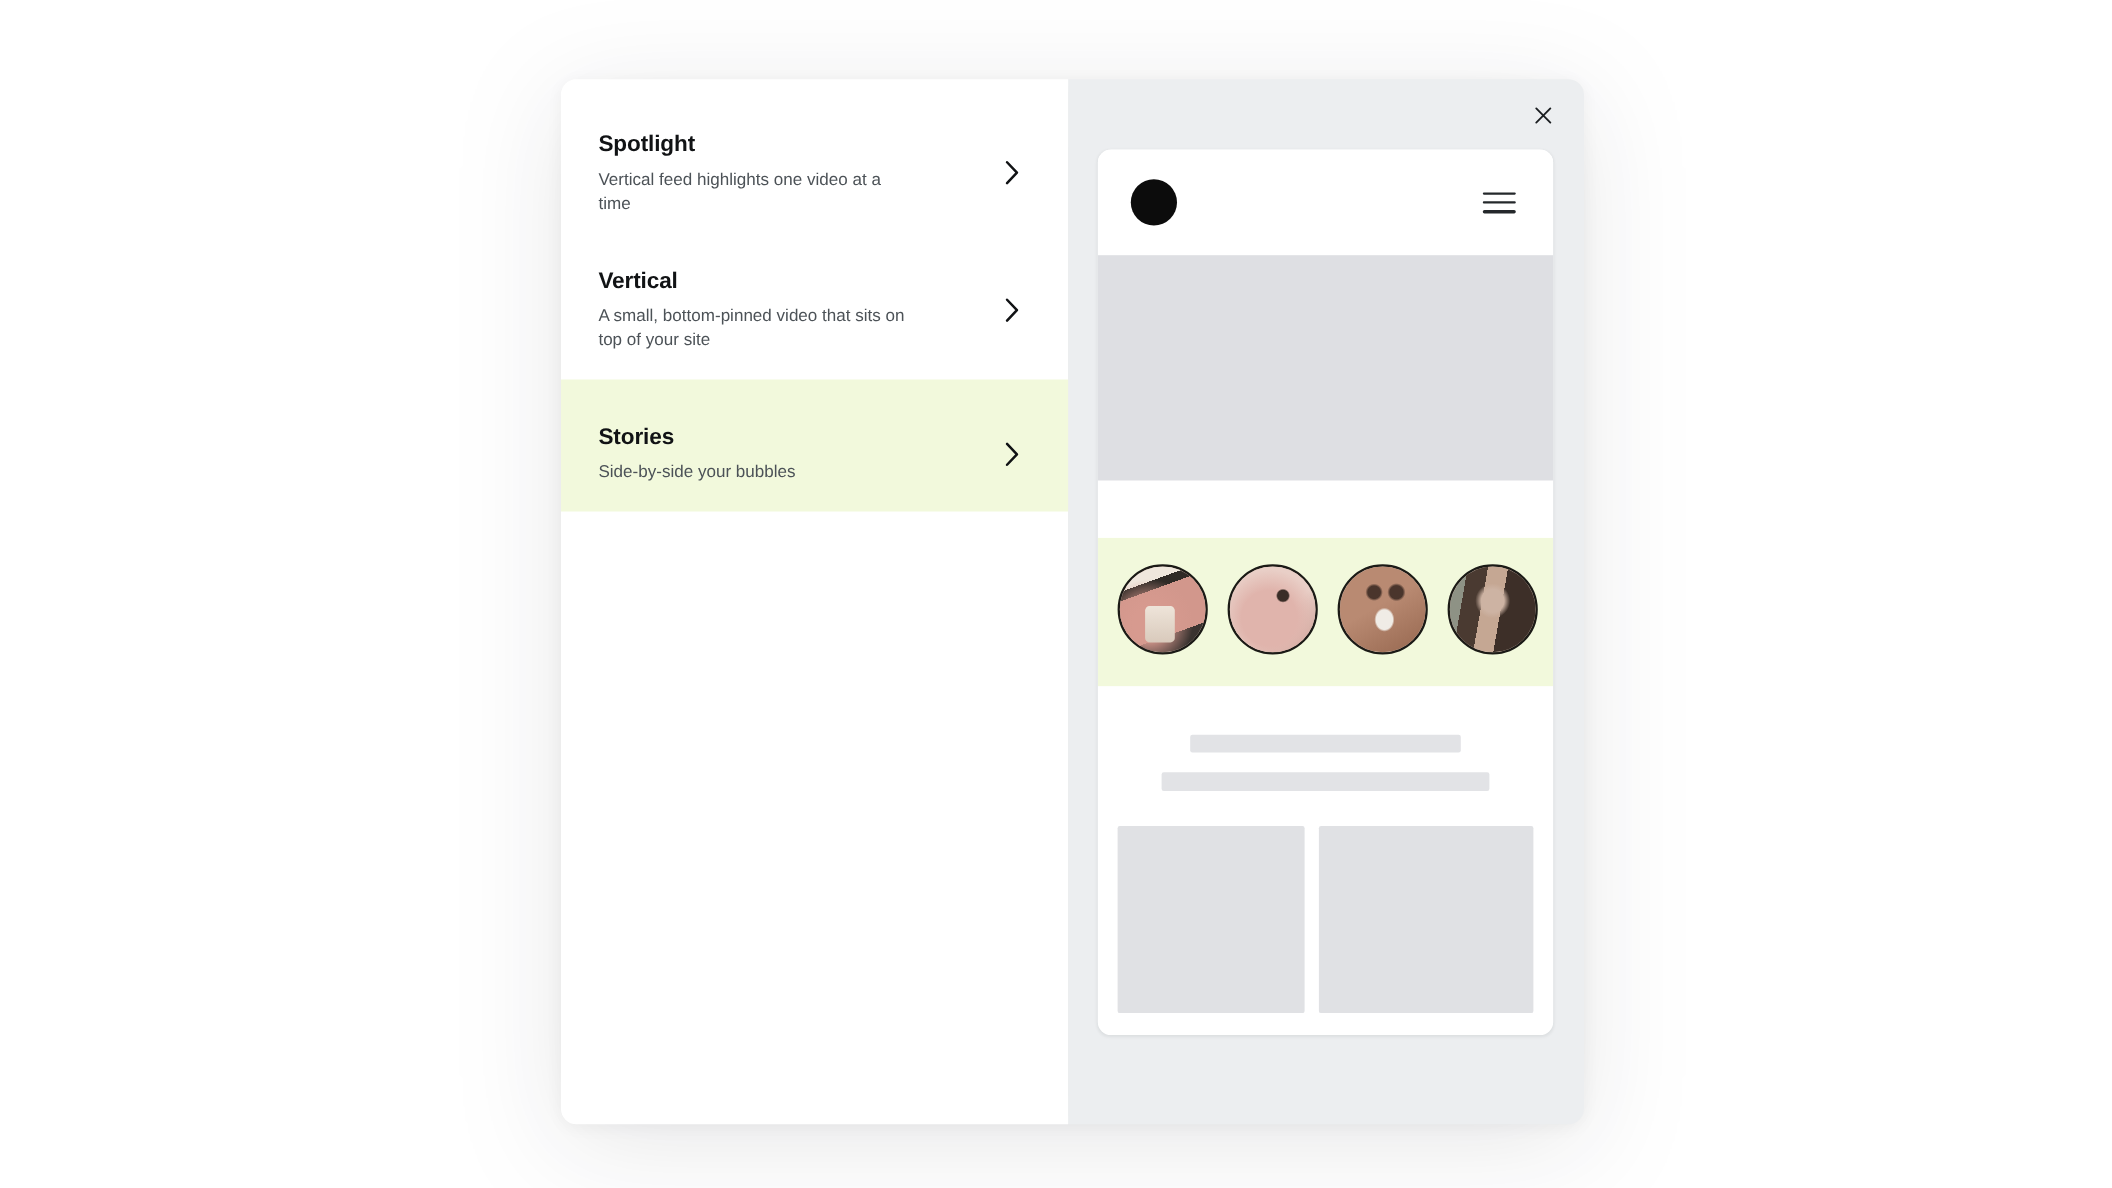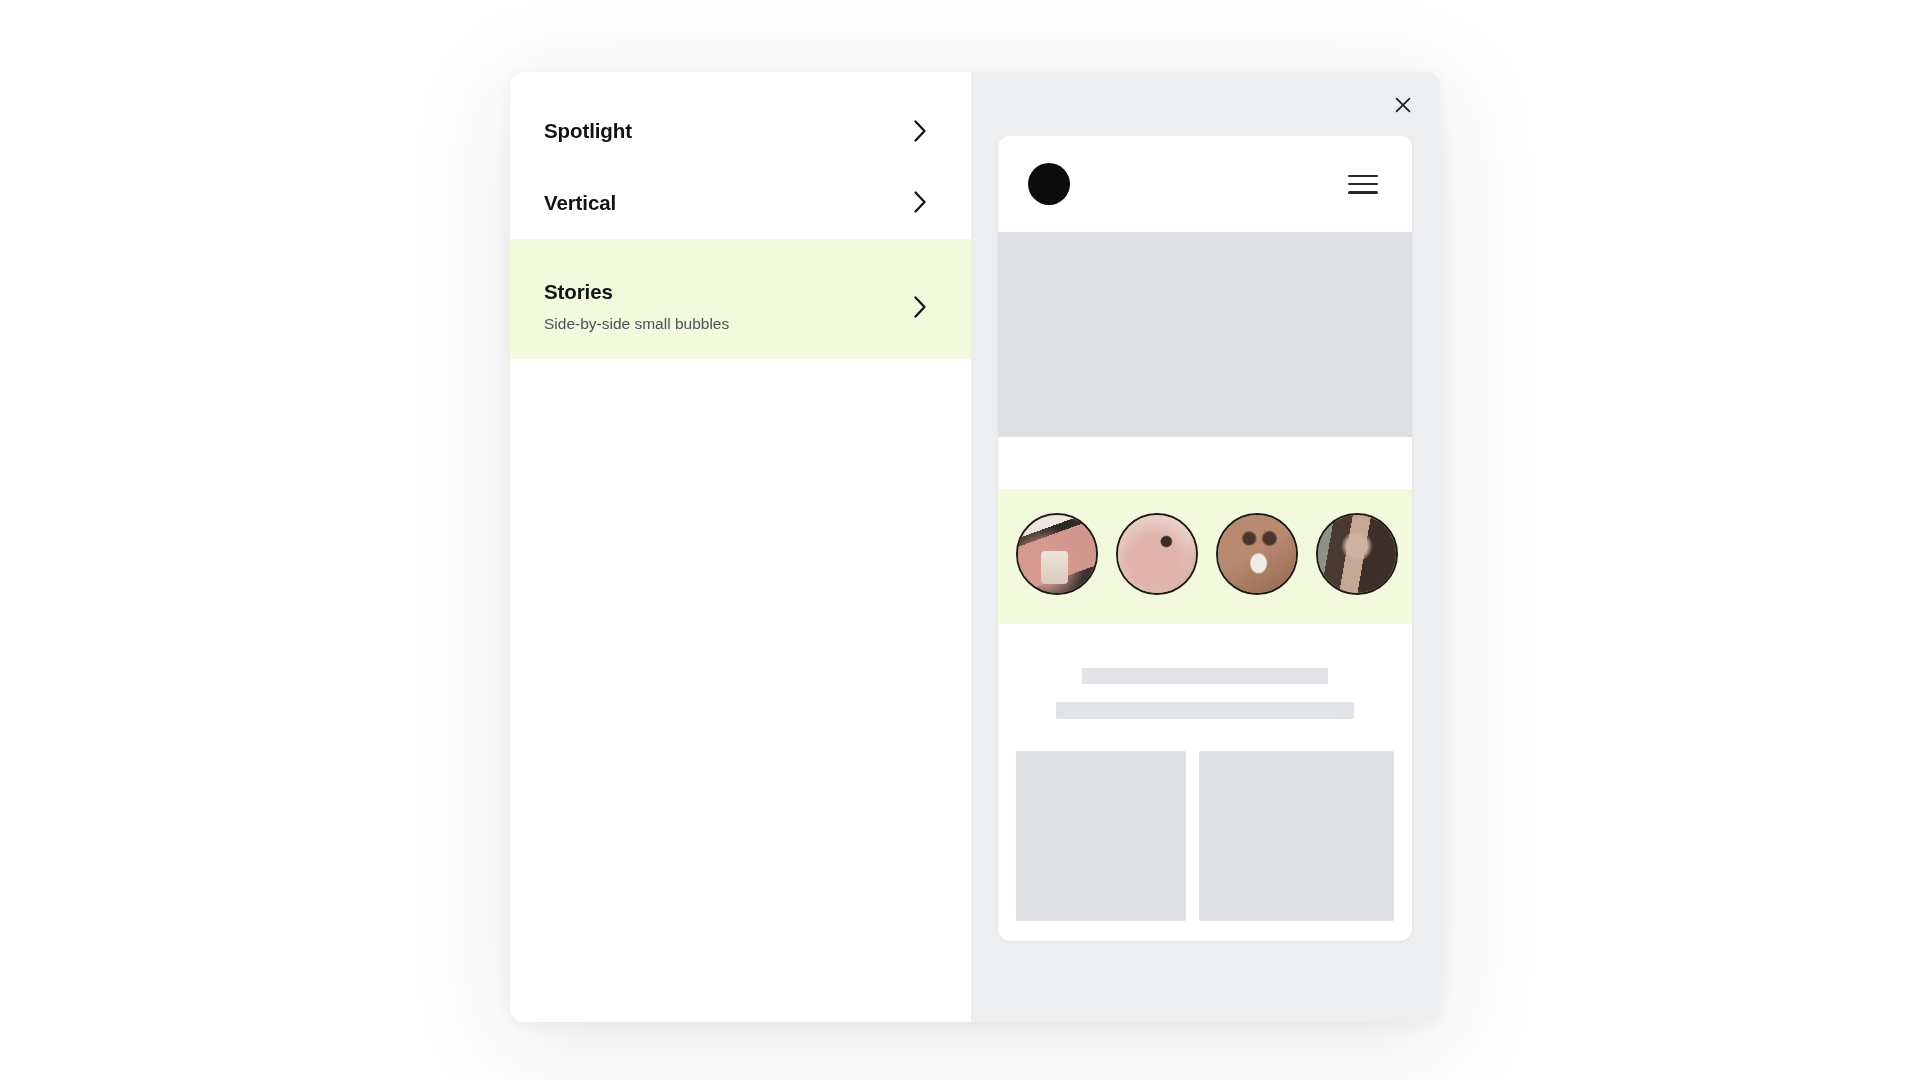--- a/index.html
+++ b/index.html
@@ -222,44 +222,46 @@
 </head>
 <body>
 
 <div class="modal">
 
   <div class="list-pane">
 
     <div class="list-item">
       <div class="texts">
         <div class="item-title">Spotlight</div>
+        <div class="item-desc">Vertical feed highlights one video at a time</div>
       </div>
       <div class="chev">
         <svg width="15" height="24" viewBox="0 0 15 24" fill="none">
           <path d="M2.5 2.5 L11.5 12 L2.5 21.5" stroke="currentColor" stroke-width="2.3" stroke-linecap="round" stroke-linejoin="round"></path>
         </svg>
       </div>
     </div>
 
 
     <div class="list-item">
       <div class="texts">
         <div class="item-title">Vertical</div>
+        <div class="item-desc">A small, bottom-pinned video that sits on top of your site</div>
       </div>
       <div class="chev">
         <svg width="15" height="24" viewBox="0 0 15 24" fill="none">
           <path d="M2.5 2.5 L11.5 12 L2.5 21.5" stroke="currentColor" stroke-width="2.3" stroke-linecap="round" stroke-linejoin="round"></path>
         </svg>
       </div>
     </div>
 
     <div class="list-item selected">
       <div class="texts">
         <div class="item-title">Stories</div>
-        <div class="item-desc">Side-by-side small bubbles</div>
+        <div class="item-desc">Side-by-side your bubbles</div>
       </div>
       <div class="chev">
         <svg width="15" height="24" viewBox="0 0 15 24" fill="none">
           <path d="M2.5 2.5 L11.5 12 L2.5 21.5" stroke="currentColor" stroke-width="2.3" stroke-linecap="round" stroke-linejoin="round"></path>
         </svg>
       </div>
     </div>
 
   </div>
 

